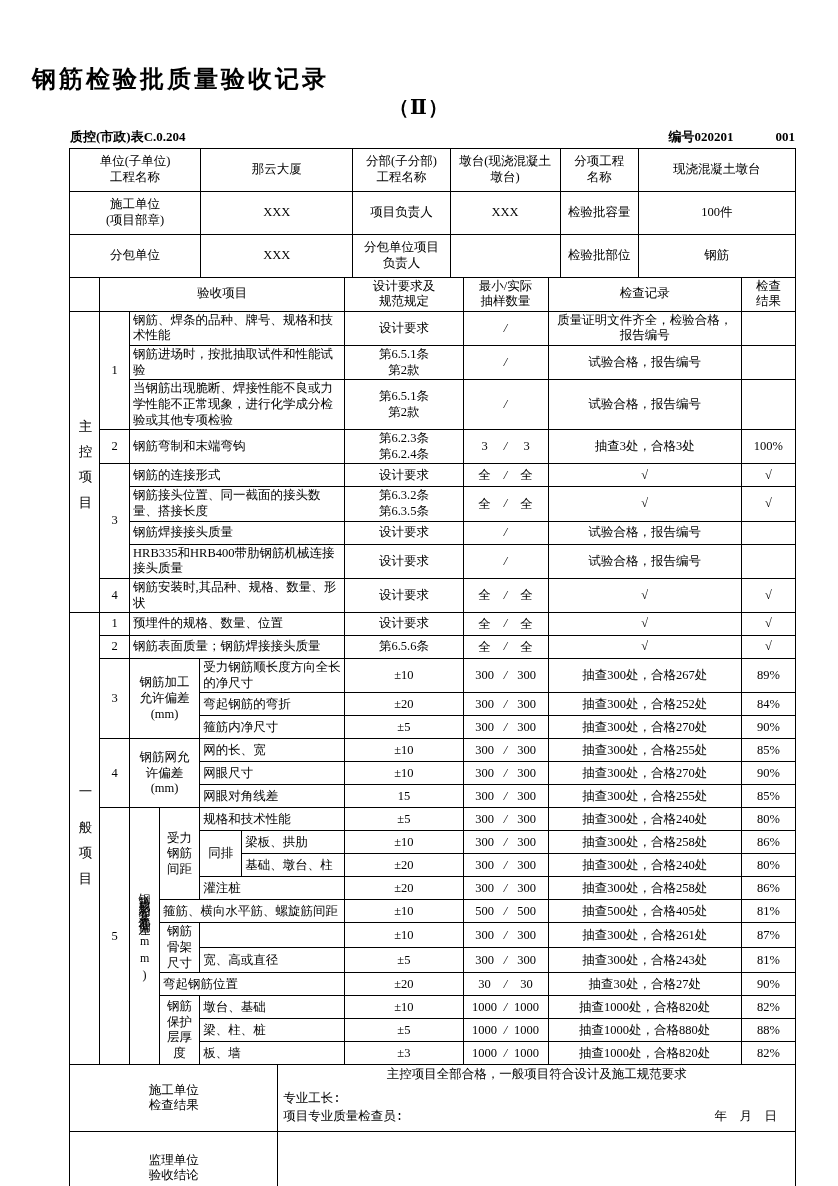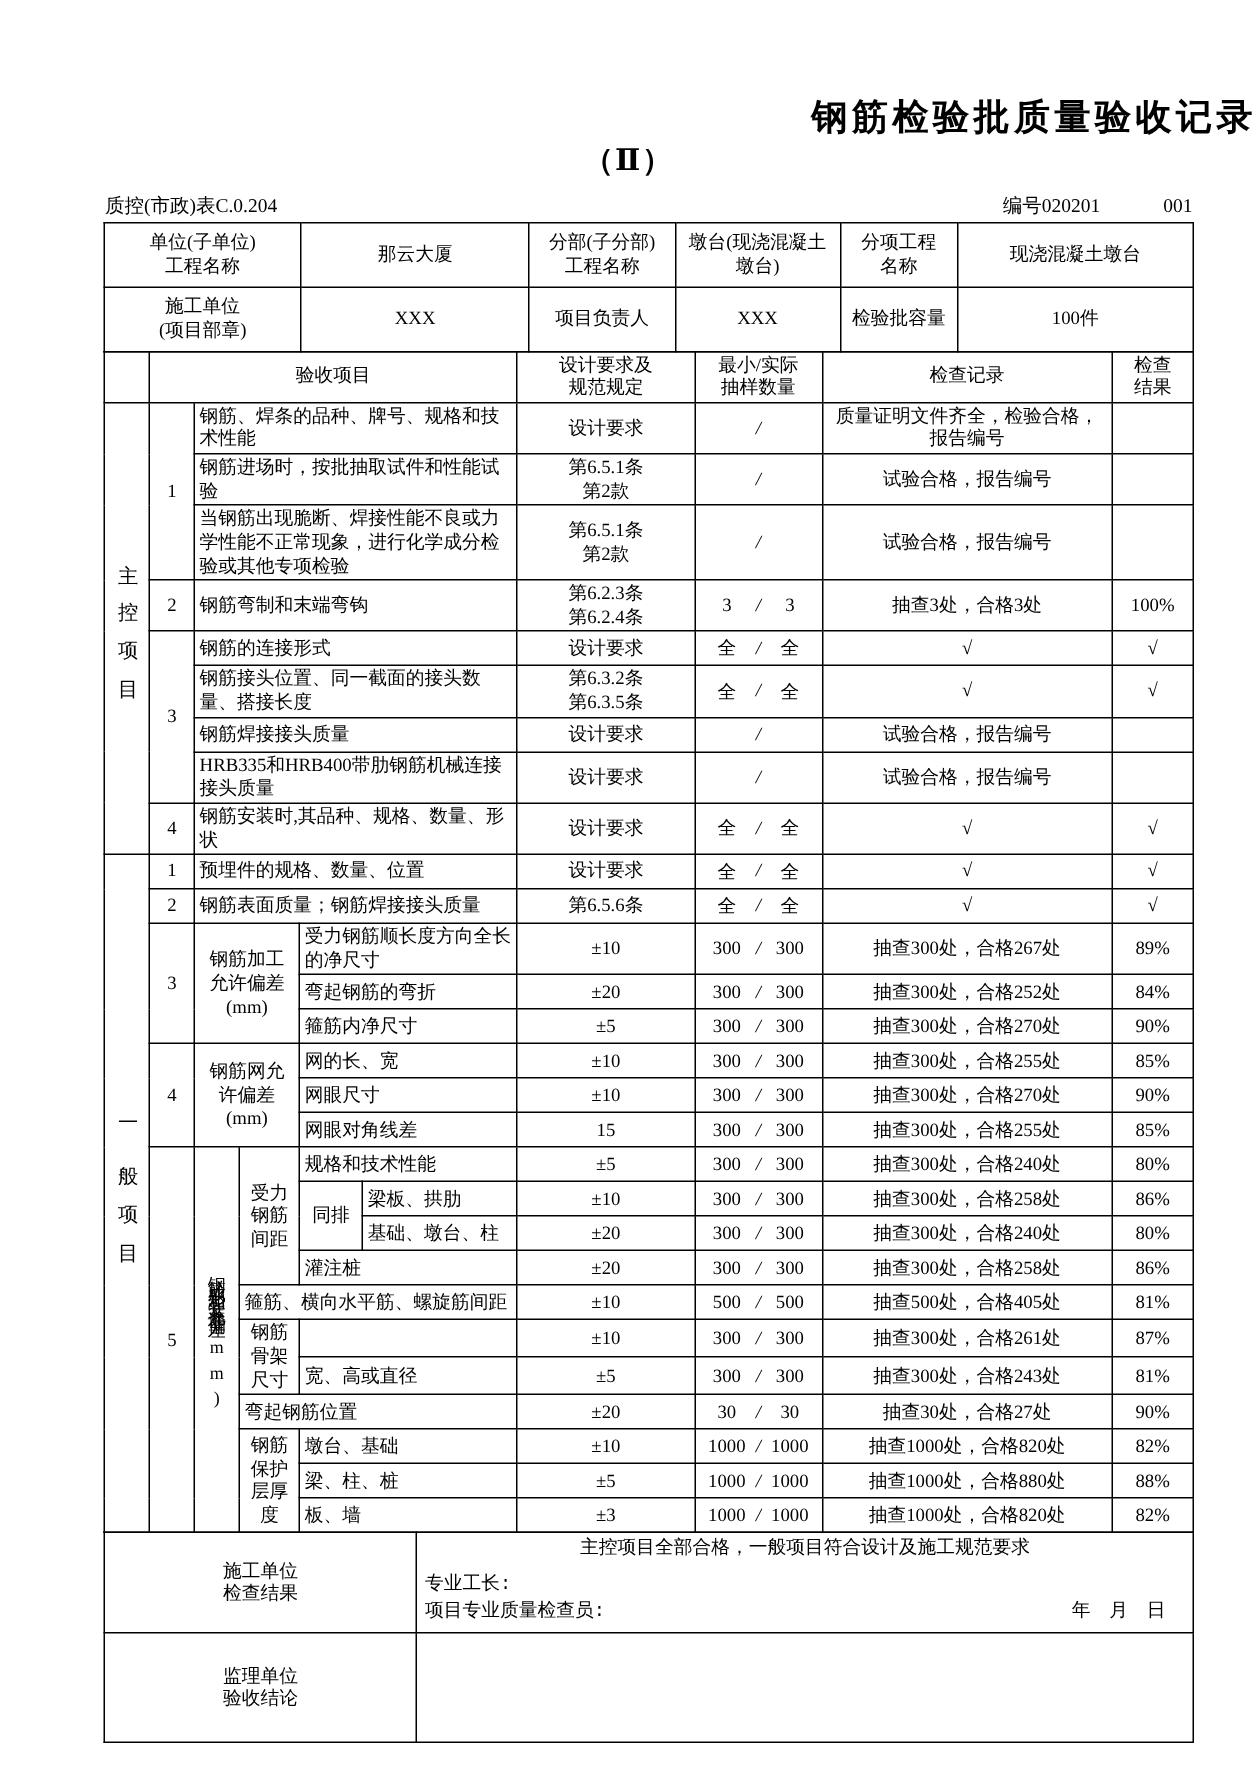--- a/index.html
+++ b/index.html
@@ -1,23 +1,23 @@
 <!DOCTYPE html>
 <html><head>
 <meta charset="utf-8">
 <style>
   html,body{margin:0;padding:0;background:#fff;}
   body{width:838px;height:1186px;color:#000;
        font-family:"Liberation Serif","DejaVu Serif",serif;
        -webkit-font-smoothing:antialiased;}
   .page{padding-top:66px;}
-  .title{ text-align:right;font-size:24px;font-weight:700;letter-spacing:3px;line-height:1.15;}
+  .title{ text-align:left;font-size:24px;font-weight:700;letter-spacing:3px;line-height:1.15;padding-left:32px;}
   .subtitle{text-align:center;font-size:20px;font-weight:700;letter-spacing:1px;line-height:1.1;margin-top:2px;}
   .meta{width:725px;margin:10px 0 2px 70px;display:flex;justify-content:space-between;
-        font-size:13px;font-weight:400;align-items:flex-end;}
+        font-size:13px;font-weight:700;align-items:flex-end;}
   .serial .gap{display:inline-block;width:42px;}
   .sheet{width:727px;margin-left:69px;}
   table{border-collapse:collapse;table-layout:fixed;width:727px;}
   table + table{margin-top:-1px;}
   td,th{border:1px solid #000;font-size:12.5px;font-weight:400;line-height:1.25;
         padding:1px 3px;text-align:center;vertical-align:middle;overflow:hidden;}
   .pre{white-space:pre-line;}
   .info td{height:40px;}
   .info tr.short td{height:28px;}
   .mt td{height:20px;}
@@ -80,20 +80,29 @@
       </tr>
       <tr>
         <td class="pre">施工单位
 (项目部章)</td>
         <td>XXX</td>
         <td>项目负责人</td>
         <td>XXX</td>
         <td>检验批容量</td>
         <td>100件</td>
       </tr>
+      <tr>
+        <td>分包单位</td>
+        <td>XXX</td>
+        <td class="pre">分包单位项目
+负责人</td>
+        <td></td>
+        <td>检验批部位</td>
+        <td>钢筋</td>
+      </tr>
     </tbody>
       </table>
 
     <table class="mt">
       <colgroup>
           <col style="width:30px">
           <col style="width:30px">
           <col style="width:30px">
           <col style="width:40px">
           <col style="width:42px">

